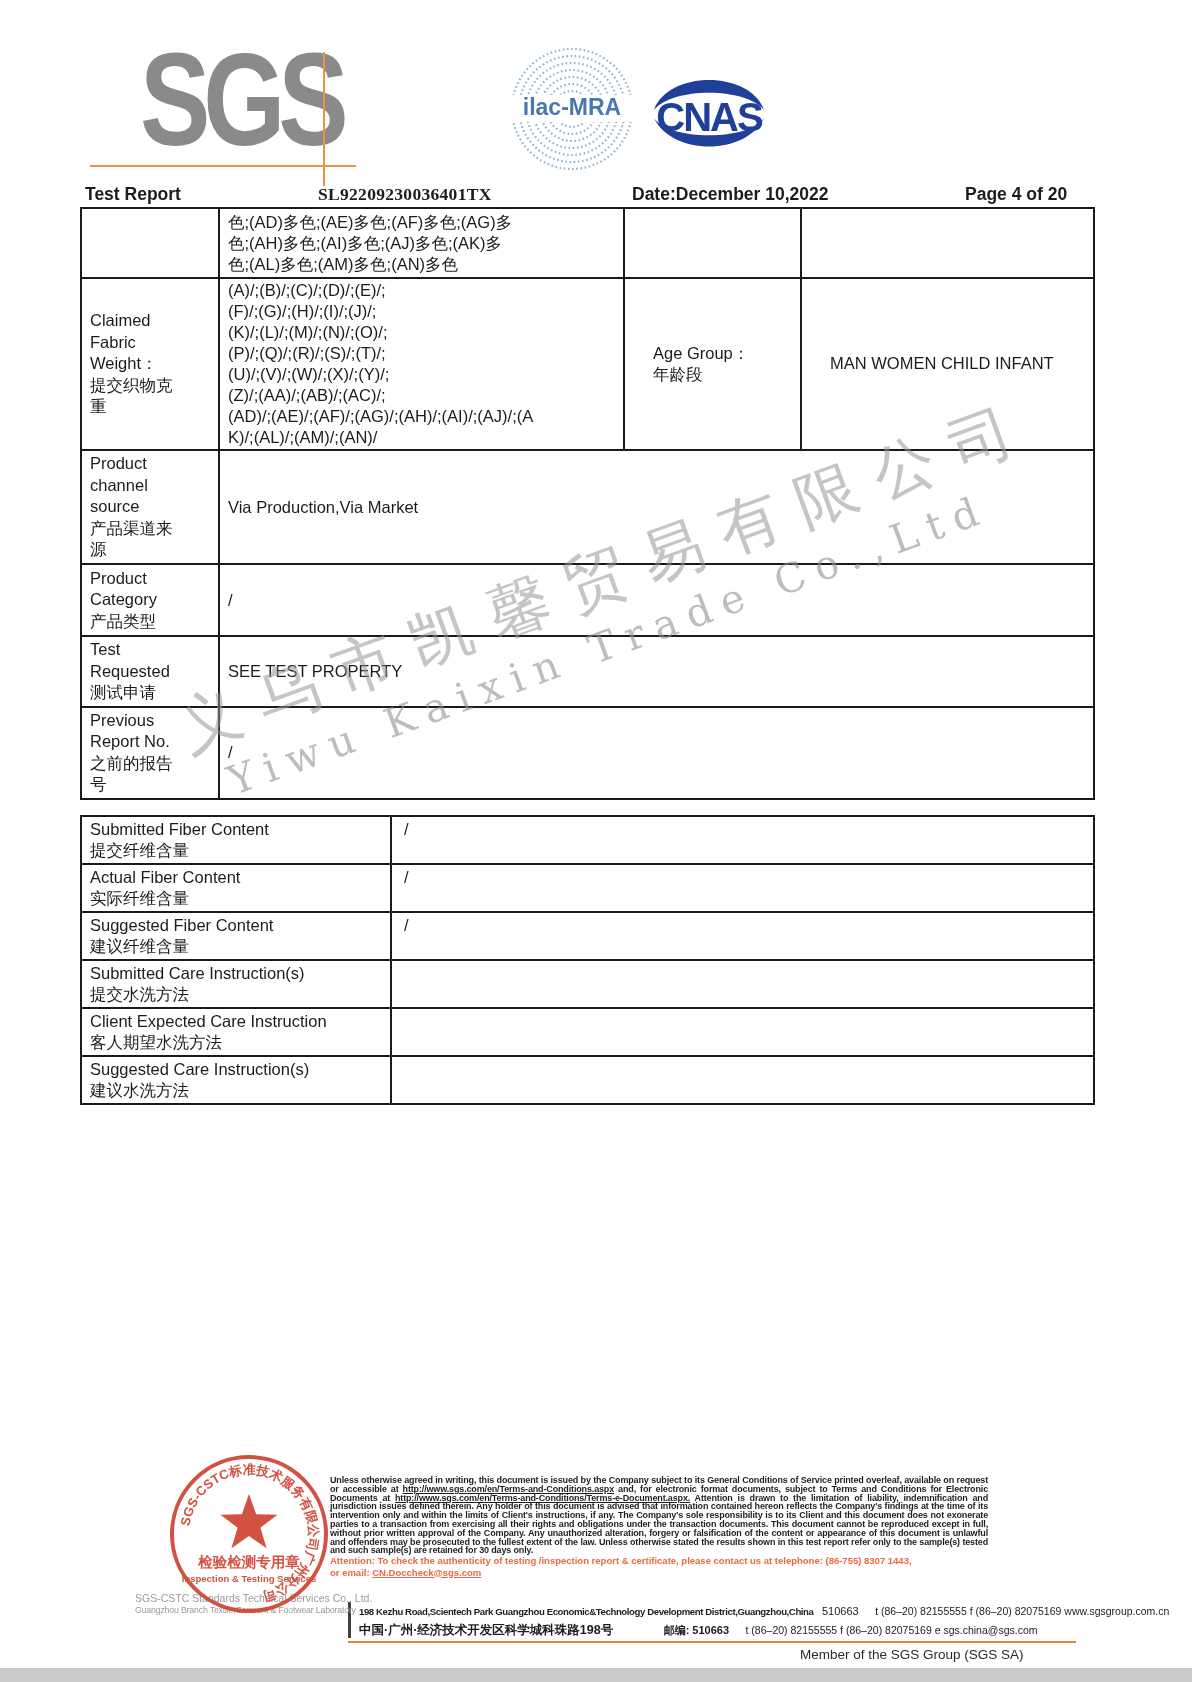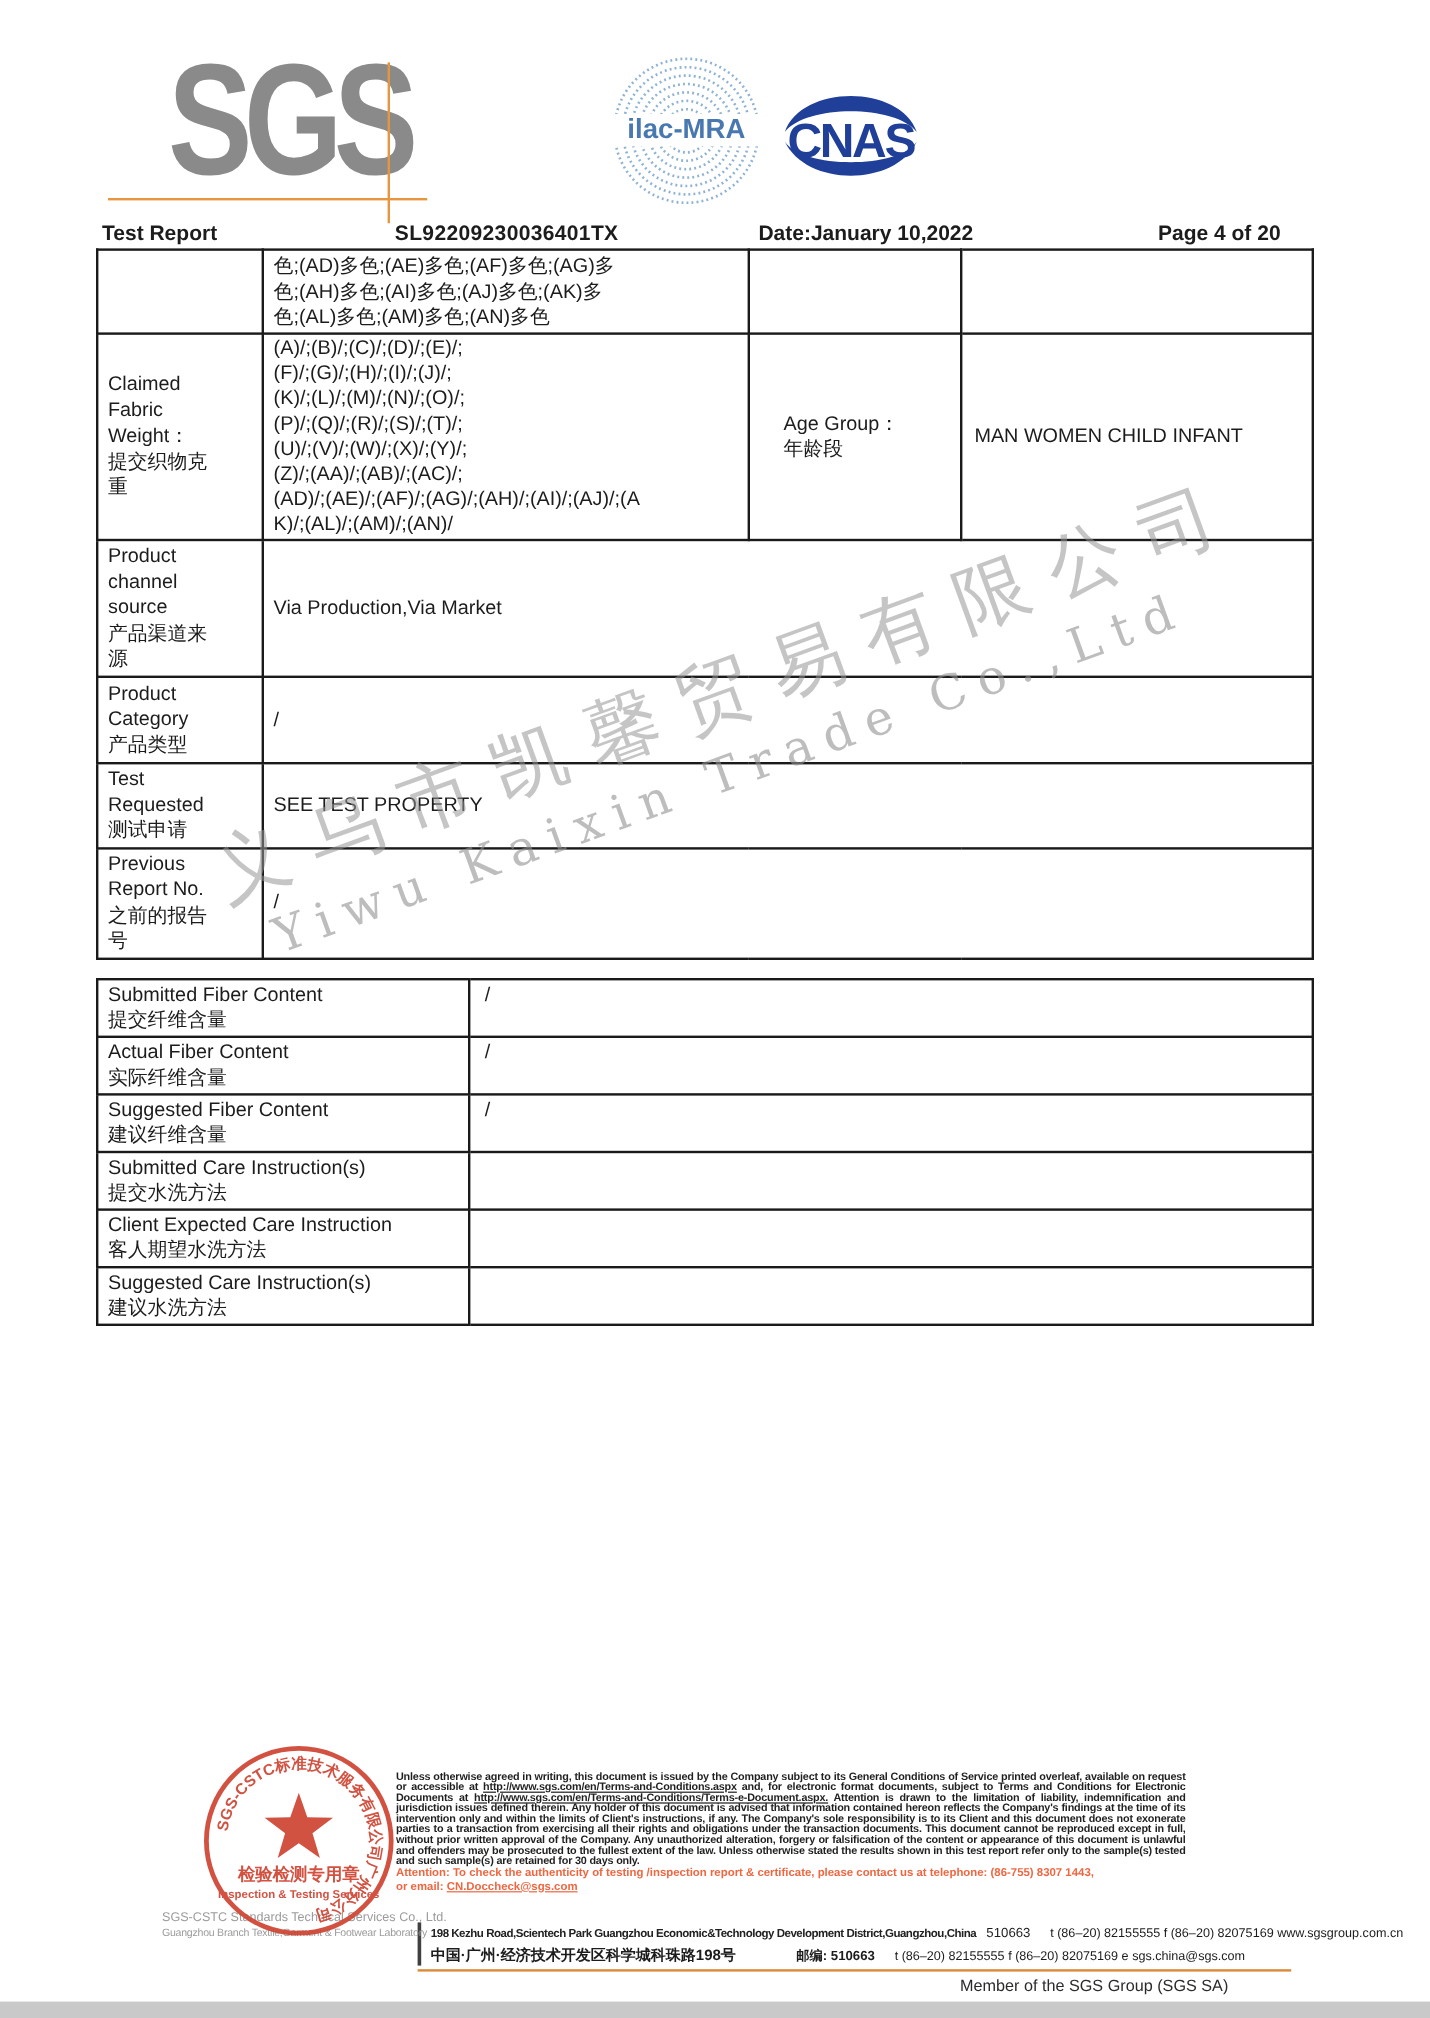--- a/index.html
+++ b/index.html
@@ -14,32 +14,32 @@
   .ilac{position:absolute;left:508px;top:45px;}
   .cnas{position:absolute;left:646px;top:64px;}
   .cnas-lines{position:absolute;left:776px;top:54px;line-height:23px;color:#23282d;}
   .cnas-lines .cn{font-size:19px;font-weight:bold;}
   .cnas-lines .en1{font-size:17px;font-weight:bold;letter-spacing:.5px;}
   .cnas-lines .en2{font-size:16px;font-weight:bold;}
 
   
   .report-line{position:absolute;left:0;top:184px;width:100%;height:22px;font-weight:bold;font-size:17.5px;}
   .rl-title{position:absolute;left:85px;}
-  .rl-no{position:absolute;left:329px;letter-spacing:.3px;}
+  .rl-no{position:absolute;left:318px;letter-spacing:.3px;font-family:Liberation Serif, serif;}
   .rl-date{position:absolute;left:632px;}
   .rl-page{position:absolute;left:965px;}
 
   
   table{border-collapse:collapse;table-layout:fixed;position:absolute;background:transparent;z-index:1;}
   td{border:2px solid #1a1a1a;font-size:16.5px;line-height:21.5px;white-space:pre-line;
      padding:2px 8px;vertical-align:middle;word-wrap:break-word;}
   .t1{left:80px;top:207px;width:1013px;}
   .t1 .val{line-height:21px;padding:1px 8px;}
   .t1 .lab2{padding-left:28px;}
-  .t1 .val2{padding-left:10px;white-space:normal;border-radius:20px;}
+  .t1 .val2{padding-left:28px;white-space:normal;border-radius:20px;}
   .t2{left:80px;top:815px;width:1013px;}
   .t2 .lab{vertical-align:middle;line-height:21px;}
   .t2 .val{vertical-align:top;padding-left:12px;padding-top:2px;white-space:normal;}
 
   
   .watermark{position:absolute;left:168px;top:695px;width:980px;transform:rotate(-20deg);
              transform-origin:0 0;z-index:5;pointer-events:none;}
   .wm-cn{font-size:62px;line-height:76px;letter-spacing:20px;color:rgba(150,150,150,.55);white-space:nowrap;}
   .wm-en{font-size:40px;line-height:46px;letter-spacing:11px;margin-left:28px;margin-top:4px;
          font-family:"DejaVu Serif", serif;color:rgba(145,145,145,.6);white-space:nowrap;}
@@ -93,21 +93,21 @@
   <svg class="cnas" width="126" height="100" viewBox="0 0 126 100">
     <path d="M 8,46 C 22,6 104,6 118,46 C 100,23 26,23 8,46 Z" fill="#1f3f99"></path>
     <text x="63" y="67" text-anchor="middle" font-size="40" font-weight="bold" letter-spacing="-2" font-family="Liberation Sans, sans-serif" fill="#1f3f99">CNAS</text>
     <path d="M 8,54 C 26,92 100,92 118,54 C 104,77 22,77 8,54 Z" fill="#1f3f99"></path>
   </svg>
 
 
   <div class="report-line">
     <span class="rl-title">Test Report</span>
     <span class="rl-no">SL92209230036401TX</span>
-    <span class="rl-date">Date:January 10,2022</span>
+    <span class="rl-date">Date:December 10,2022</span>
     <span class="rl-page">Page 4 of 20</span>
   </div>
 
   <table class="t1">
     <colgroup>
         <col style="width:138px">
         <col style="width:405px">
         <col style="width:177px">
         <col style="width:293px">
       </colgroup>

